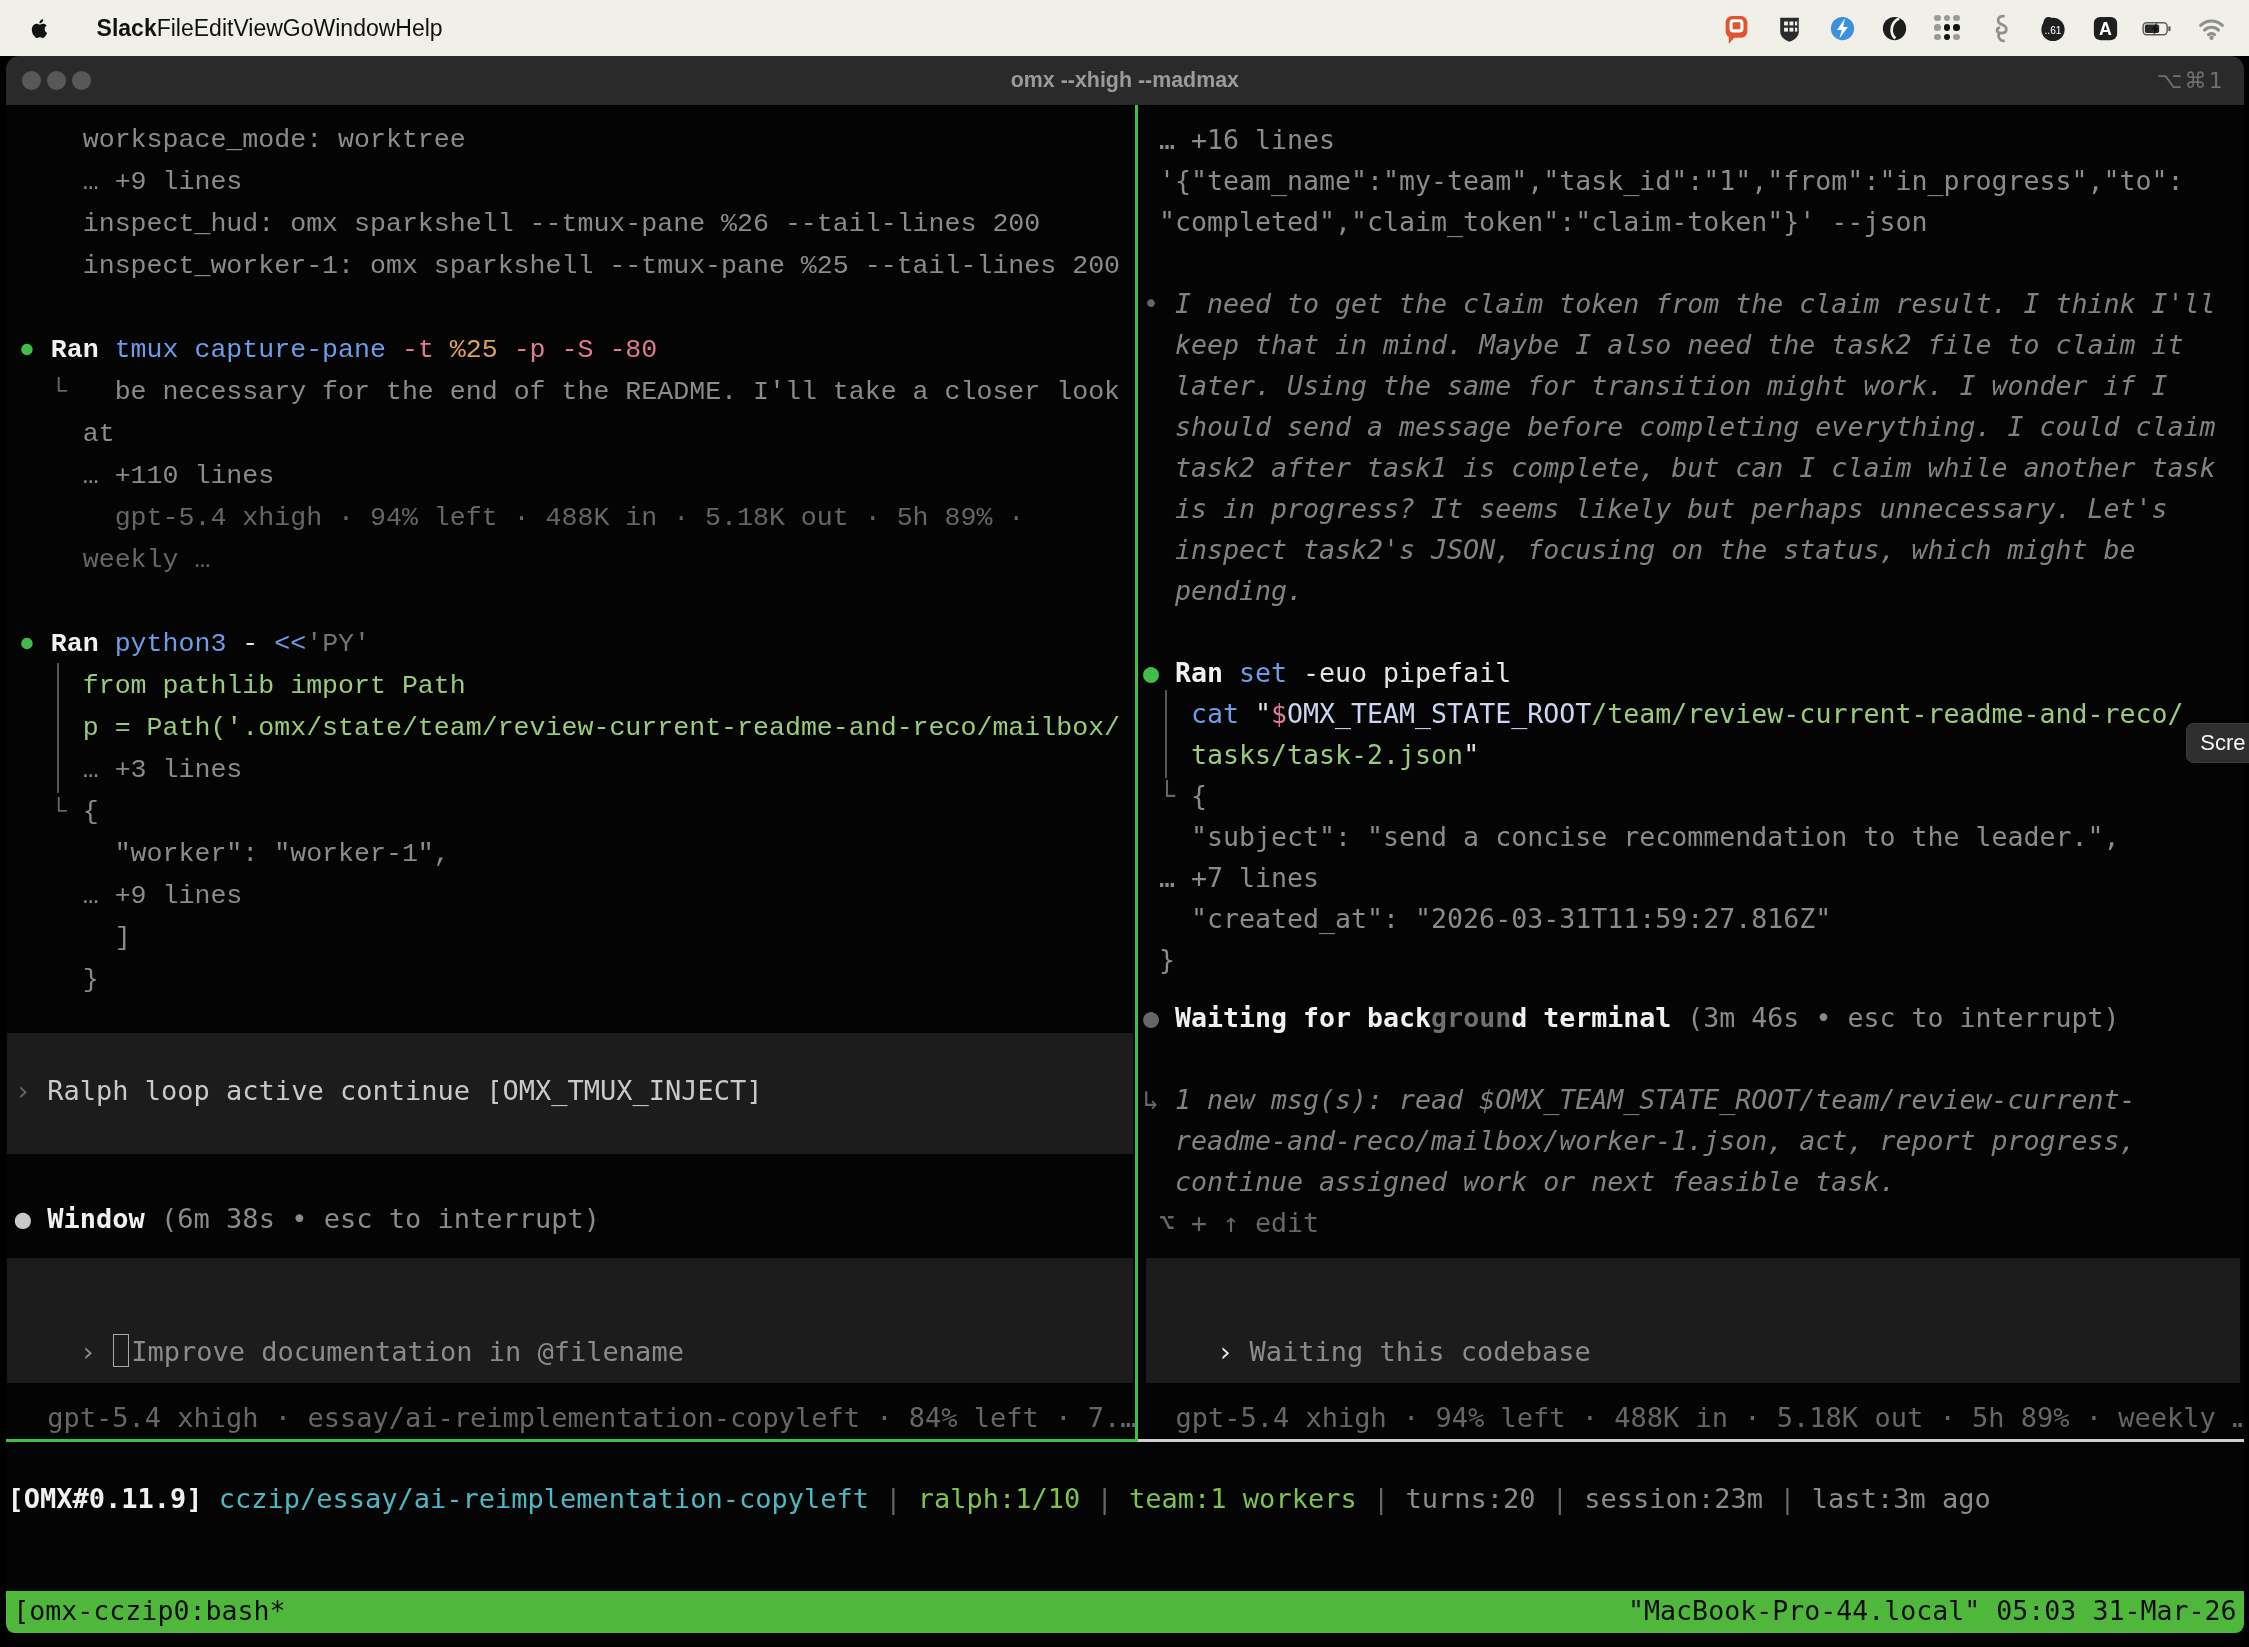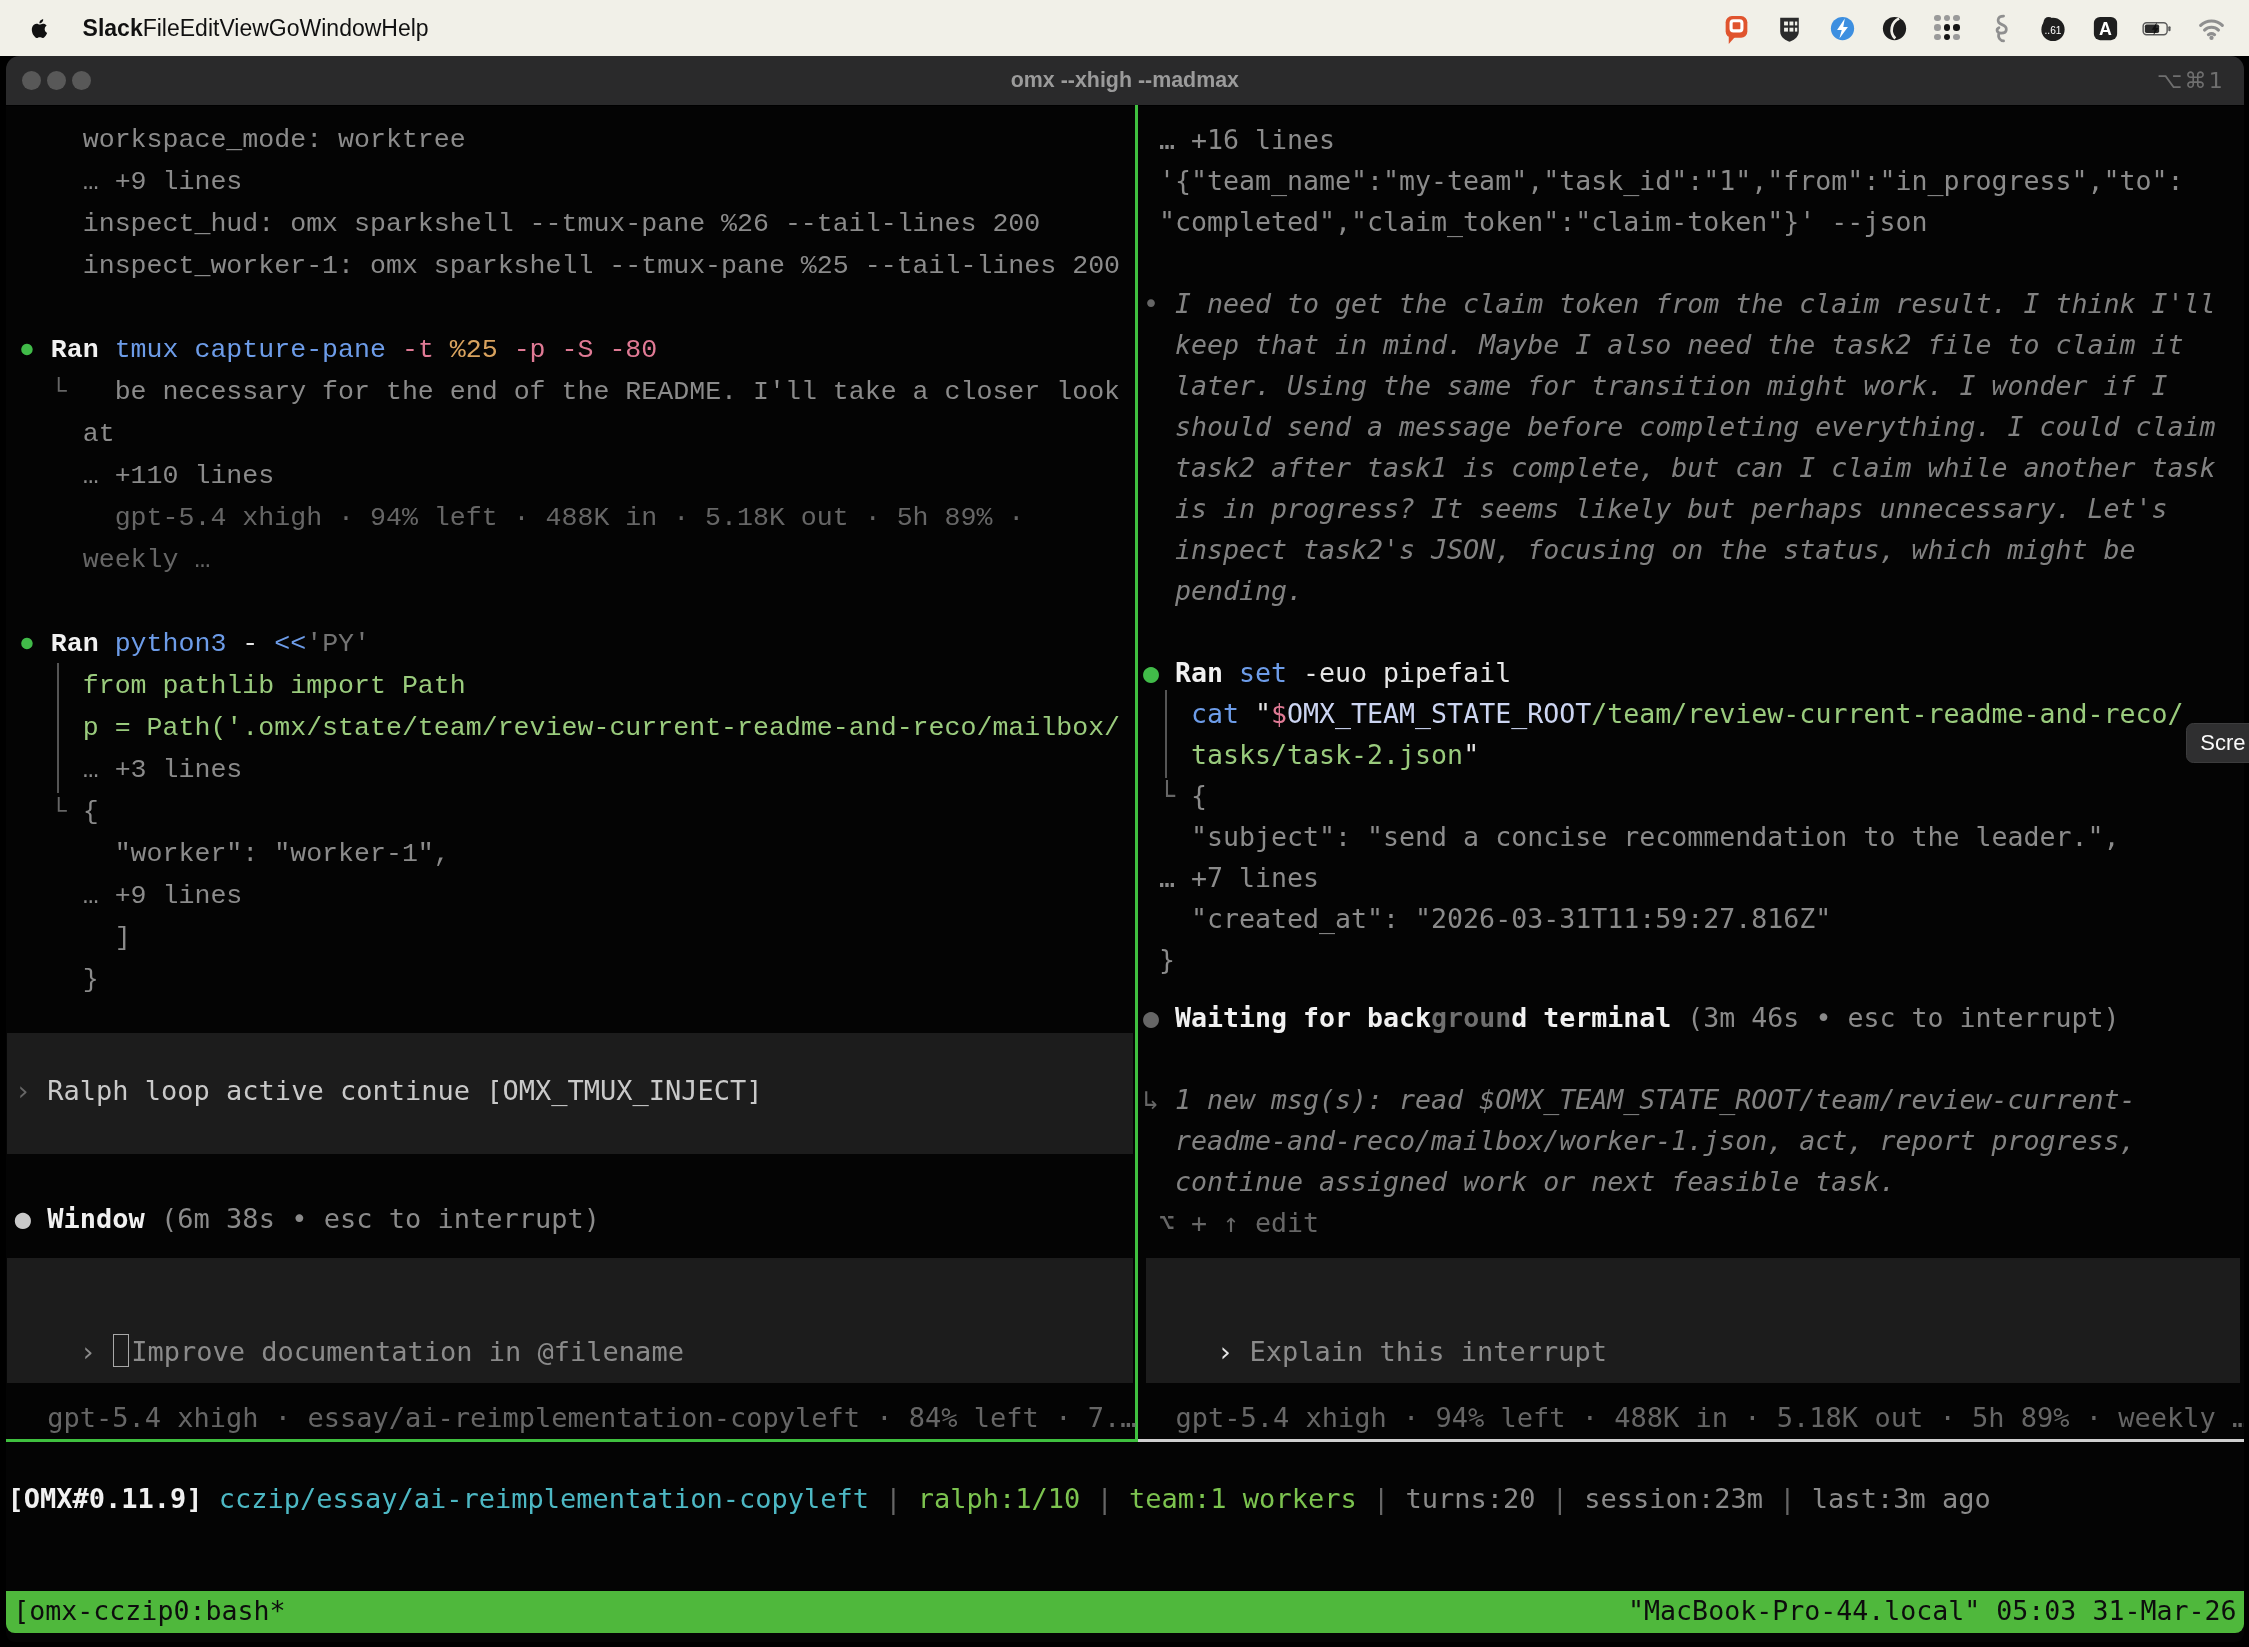--- a/index.html
+++ b/index.html
@@ -9,21 +9,21 @@
   }
   
   .menubar{
     position:absolute;left:0;top:0;width:2250px;height:56px;
     background:#f1f0e8;display:flex;align-items:center;
     font-family:"Liberation Sans","DejaVu Sans",sans-serif;
     font-size:23px;color:#111;
   }
   .menubar .apple{margin-left:26.6px;display:flex;align-items:center;}
   .menubar .mitem{}
-  .menubar .mitem.app{font-weight:bold;margin-left:31px;}
+  .menubar .mitem.app{font-weight:bold;margin-left:45px;}
   .mb-status{margin-left:auto;display:flex;align-items:center;gap:20.7px;padding-right:23px;}
   .mb-ic{display:flex;align-items:center;justify-content:center;width:32px;height:32px;}
   .dots-grid{display:grid;grid-template-columns:repeat(3,7.4px);grid-template-rows:repeat(3,7.4px);gap:2.2px;}
   .dots-grid i{width:6.6px;height:6.6px;border-radius:50%;}
   
   #window{
     position:absolute;left:5.9px;top:56px;width:2238px;height:1586px;
     background:#040404;border-radius:13.3px 13.3px 8.9px 8.9px;overflow:hidden;
   }
   .titlebar{
@@ -222,21 +222,21 @@
   <div class="panel" style="left:1.5px;top:1202px;width:1126px;height:125px;"></div>
   <div class="absline" style="left:8.9px;top:1243px;">
     <span class="c-dim">› </span><span class="cursor"></span><span class="c-dim">Improve documentation in @filename</span>
   </div>
   <div class="absline" style="left:8.9px;top:1344px;"><div class="tl"><span class="c-dim2">  gpt-5.4 xhigh · essay/ai-reimplementation-copyleft · 84% left · 7.…</span></div></div>
 
   <div class="lines rp"><div class="tl"><span class="c-dim"> … +16 lines</span></div><div class="tl"><span class="c-dim"> '{"team_name":"my-team","task_id":"1","from":"in_progress","to":</span></div><div class="tl"><span class="c-dim"> "completed","claim_token":"claim-token"}' --json</span></div><div class="tl" style="margin-top: 41px;"><span class="c-dim2">• </span><span class="c-it">I need to get the claim token from the claim result. I think I'll</span></div><div class="tl"><span class="c-dim">  </span><span class="c-it">keep that in mind. Maybe I also need the task2 file to claim it</span></div><div class="tl"><span class="c-dim">  </span><span class="c-it">later. Using the same for transition might work. I wonder if I</span></div><div class="tl"><span class="c-dim">  </span><span class="c-it">should send a message before completing everything. I could claim</span></div><div class="tl"><span class="c-dim">  </span><span class="c-it">task2 after task1 is complete, but can I claim while another task</span></div><div class="tl"><span class="c-dim">  </span><span class="c-it">is in progress? It seems likely but perhaps unnecessary. Let's</span></div><div class="tl"><span class="c-dim">  </span><span class="c-it">inspect task2's JSON, focusing on the status, which might be</span></div><div class="tl"><span class="c-dim">  </span><span class="c-it">pending.</span></div><div class="tl" style="margin-top: 41px;"><span class="c-bgrn">● </span><span class="c-bw">Ran </span><span class="c-blue">set </span><span class="c-w">-euo pipefail</span></div><div class="tl"><span class="c-barR">   </span><span class="c-blue">cat </span><span class="c-w">"</span><span class="c-pink">$</span><span class="c-lav">OMX_TEAM_STATE_ROOT</span><span class="c-grn">/team/review-current-readme-and-reco/</span></div><div class="tl"><span class="c-barR">   </span><span class="c-grn">tasks/task-2.json</span><span class="c-w">"</span></div><div class="tl"><span class="c-dim2"> └ </span><span class="c-dim">{</span></div><div class="tl"><span class="c-dim">   "subject": "send a concise recommendation to the leader.",</span></div><div class="tl"><span class="c-dim"> … +7 lines</span></div><div class="tl"><span class="c-dim">   "created_at": "2026-03-31T11:59:27.816Z"</span></div><div class="tl"><span class="c-dim"> }</span></div><div class="tl" style="margin-top: 16.5px;"><span class="c-dim2">● </span><span class="c-bw">Waiting for back</span><span class="c-bdim">groun</span><span class="c-bw">d terminal</span><span class="c-dim"> (3m 46s • esc to interrupt)</span></div><div class="tl" style="margin-top: 41px;"><span class="c-dim2">↳ </span><span class="c-it">1 new msg(s): read $OMX_TEAM_STATE_ROOT/team/review-current-</span></div><div class="tl"><span class="c-dim">  </span><span class="c-it">readme-and-reco/mailbox/worker-1.json, act, report progress,</span></div><div class="tl"><span class="c-dim">  </span><span class="c-it">continue assigned work or next feasible task.</span></div><div class="tl"><span class="c-dim2"> ⌥ + ↑ edit</span></div></div>
 
   <div class="panel" style="left:1140px;top:1202px;width:1094px;height:125px;"></div>
   <div class="absline" style="left:1146px;top:1243px;">
-    <span class="c-w">› </span><span class="c-dim">Explain this interrupt</span>
+    <span class="c-w">› </span><span class="c-dim">Waiting this codebase</span>
   </div>
   <div class="absline" style="left:1137px;top:1344px;"><div class="tl"><span class="c-dim2">  gpt-5.4 xhigh · 94% left · 488K in · 5.18K out · 5h 89% · weekly …</span></div></div>
 
   <div class="absline" style="left:1.5px;top:1425px;"><div class="tl"><span class="c-bw">[OMX#0.11.9]</span><span class="c-cyan"> cczip/essay/ai-reimplementation-copyleft</span><span class="c-dim2"> | </span><span class="c-og">ralph:1/10</span><span class="c-dim2"> | </span><span class="c-og">team:1 workers</span><span class="c-dim2"> | </span><span class="c-dim">turns:20</span><span class="c-dim2"> | </span><span class="c-dim">session:23m</span><span class="c-dim2"> | </span><span class="c-dim">last:3m ago</span></div></div>
 
   <div class="tmuxbar">
     <div class="tleft"><div class="tl"><span class="c-blk">[omx-cczip0:bash*</span></div></div>
     <div class="tright"><div class="tl"><span class="c-blk">"MacBook-Pro-44.local" 05:03 31-Mar-26</span></div></div>
   </div>
 </div>

